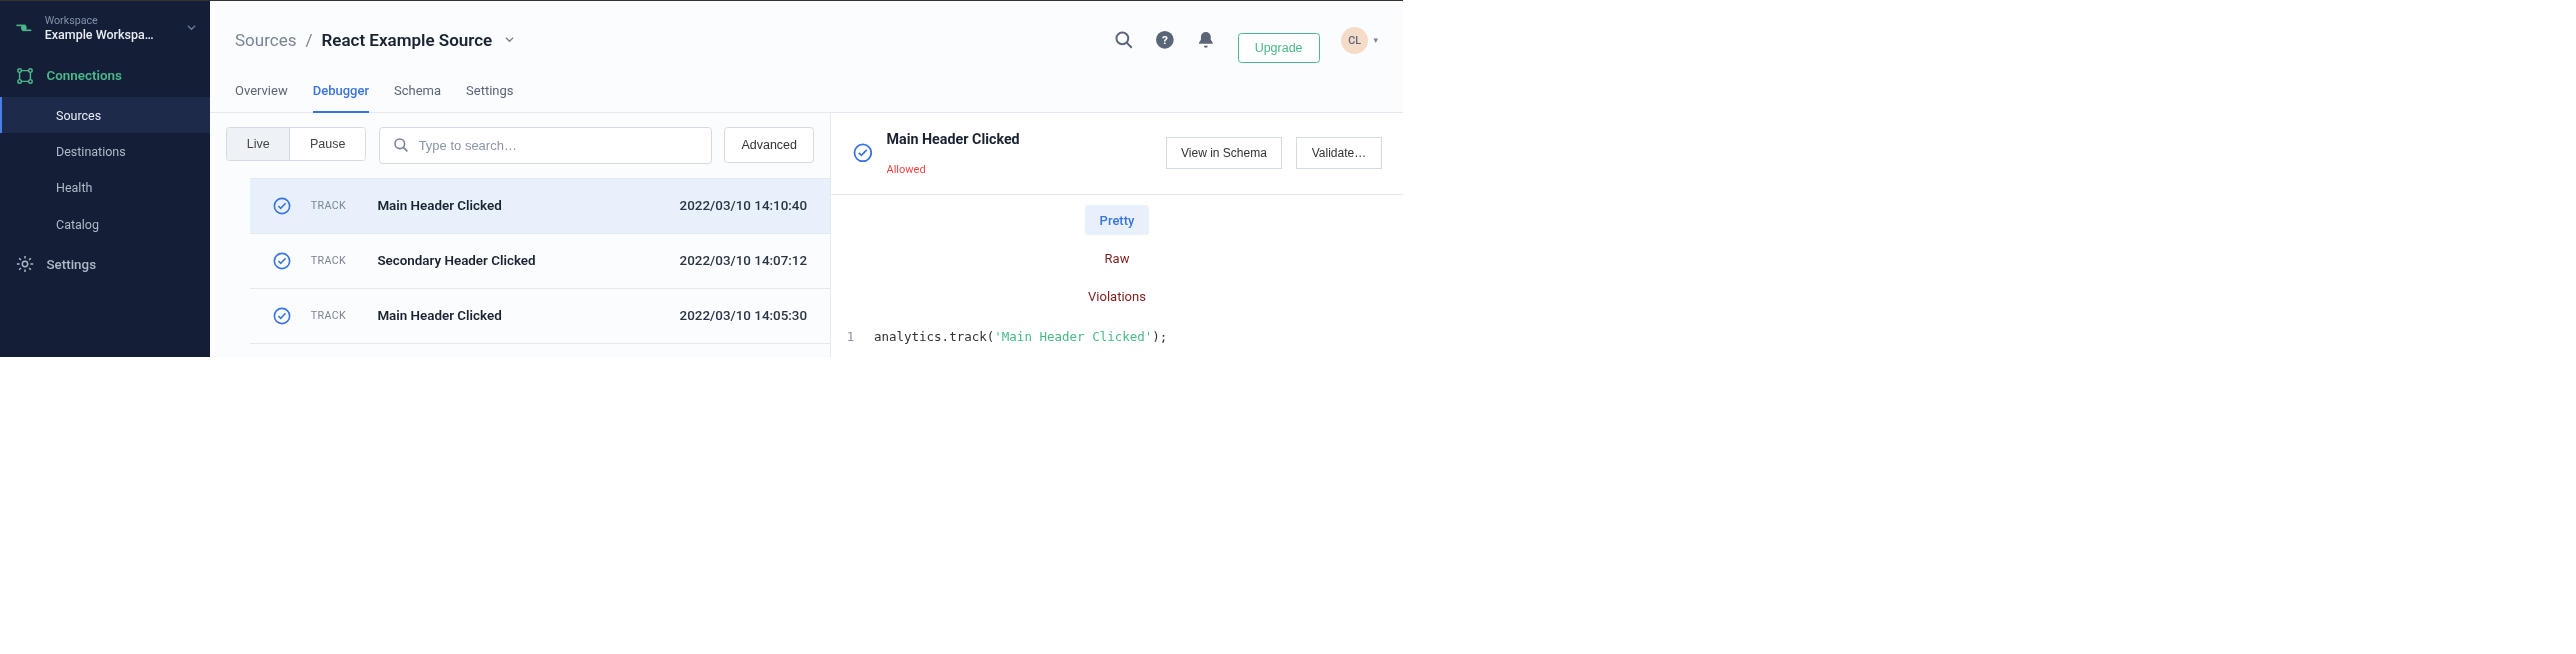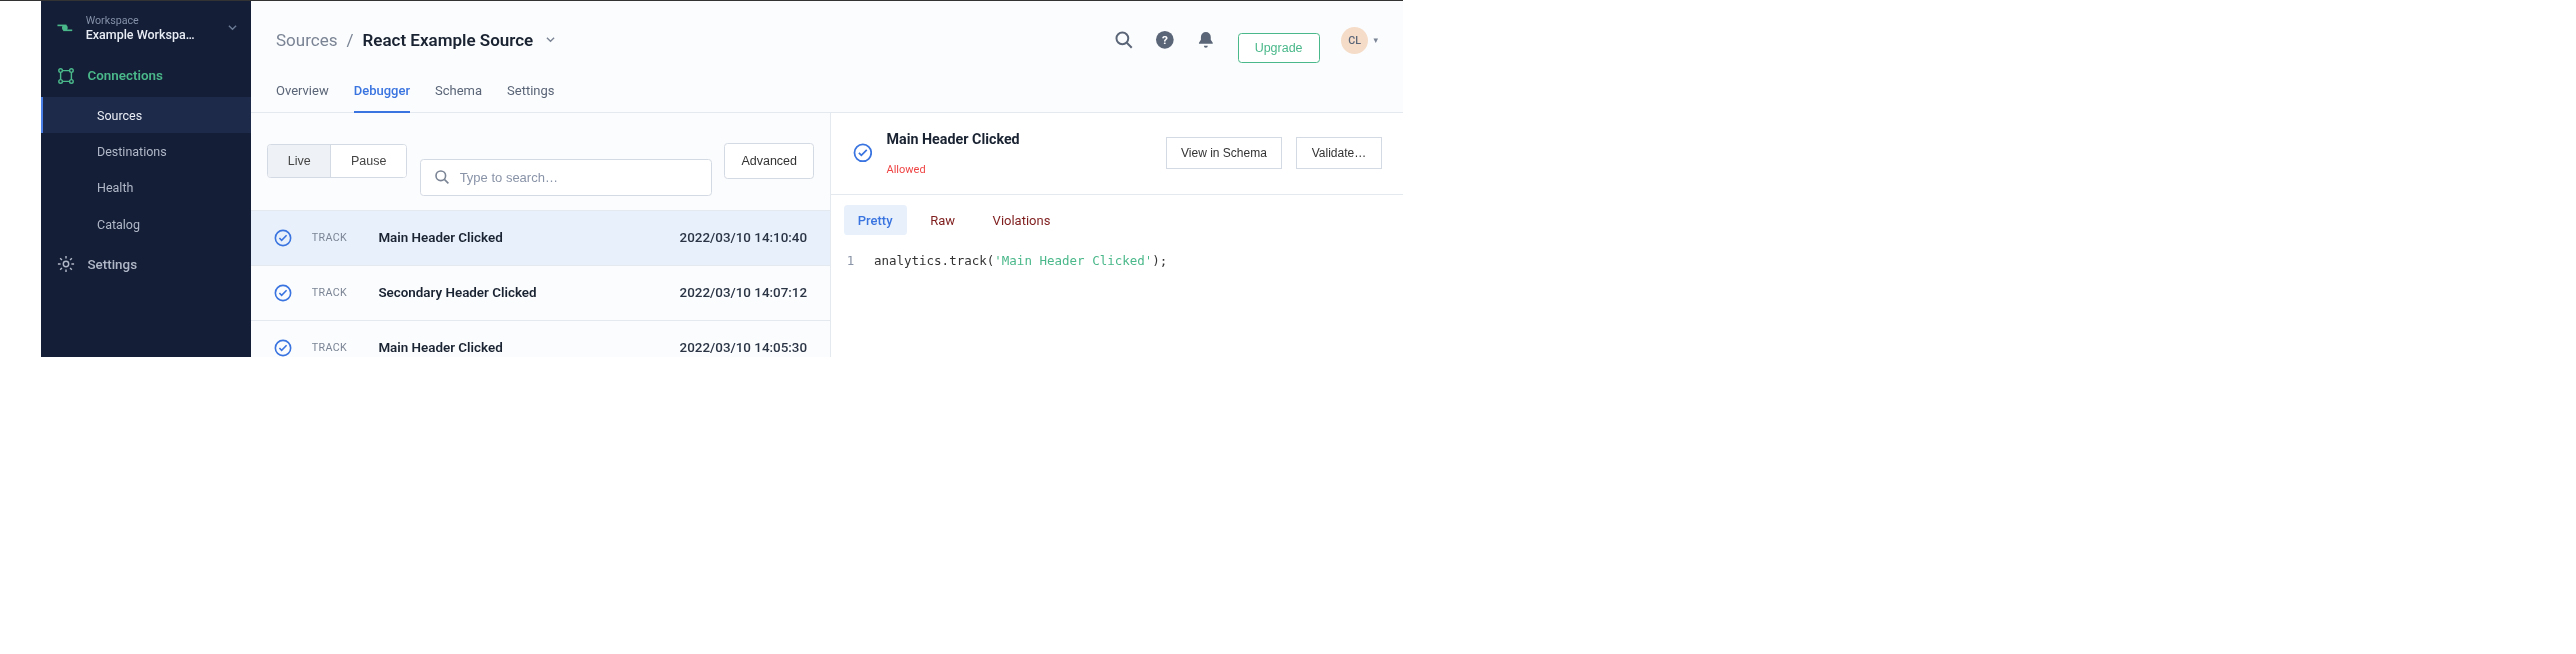--- a/index.html
+++ b/index.html
@@ -3,21 +3,21 @@
   <meta charset="utf-8">
   <style>
     * { box-sizing: border-box; margin: 0; padding: 0; }
     body {
       font-family: -apple-system, BlinkMacSystemFont, "Segoe UI", Roboto, sans-serif;
       font-size: 12.5px;
       color: #333;
       background: #fff;
       overflow: hidden;
     }
-    .app { display: flex; height: 357px; width: 1403px; border-top: 1.8px solid #333; padding-left: 41px; }
+    .app { display: flex; height: 357px; width: 1403px; border-top: 1.8px solid #333; }
     
     
     .sidebar { width: 210px; background: #141e36; color: #b0b8c8; flex-shrink: 0; display: flex; flex-direction: column; }
     .workspace-block { display: flex; align-items: center; padding: 12.5px 14.3px; gap: 10.7px; cursor: pointer; }
     .workspace-logo { width: 19.7px; height: 19.7px; display: flex; align-items: center; justify-content: center; }
     .workspace-logo svg { width: 19.7px; height: 19.7px; }
     .workspace-texts { flex: 1; min-width: 0; }
     .workspace-label { font-size: 10.7px; color: #8390a8; }
     .workspace-name { font-size: 12.5px; color: #e8ecf4; font-weight: 500; white-space: nowrap; overflow: hidden; text-overflow: ellipsis; }
     .workspace-caret { color: #6b7a95; }
@@ -46,49 +46,49 @@
     .avatar-caret { color: #7a8495; font-size: 9px; }
     
     .tabs { display: flex; gap: 25px; padding: 19.7px 25px 0; border-bottom: 0.9px solid #e4e8ef; }
     .tab { color: #5a6578; font-size: 13px; padding-bottom: 12.5px; cursor: pointer; border-bottom: 2.7px solid transparent; margin-bottom: -0.9px; }
     .tab.active { color: #3a74e0; border-bottom-color: #3a74e0; font-weight: 500; }
     
     .content { flex: 1; display: flex; min-height: 0; }
     
     
     .events-panel { flex: 1; border-right: 0.9px solid #e4e8ef; display: flex; flex-direction: column; min-width: 0; }
-    .toolbar { display: flex; align-items: center; gap: 12.5px; padding: 14.3px 16px; }
+    .toolbar { display: flex; align-items: flex-start; gap: 12.5px; padding: 14.3px 16px; }
     .toggle-group { display: flex; border: 0.9px solid #d4dae3; border-radius: 3.6px; overflow: hidden; }
     .toggle-btn { padding: 9px 19.7px; background: #fff; color: #444; font-size: 12.5px; cursor: pointer; border: none; }
     .toggle-btn.active { background: #eef1f6; }
     .toggle-btn + .toggle-btn { border-left: 0.9px solid #d4dae3; }
-    .search-wrap { flex: 1; position: relative; margin-top: 32px; }
+    .search-wrap { flex: 1; position: relative; }
     .search-wrap .search-icon { position: absolute; left: 14.3px; top: 50%; transform: translateY(-50%); color: #7a8495; width: 16px; height: 16px; }
     .search-input { width: 100%; border: 0.9px solid #d4dae3; border-radius: 3.6px; padding: 9.8px 12.5px 9.8px 39px; font-size: 13px; color: #333; background: #fff; }
     .search-input::placeholder { color: #8a94a8; }
     .adv-btn { border: 0.9px solid #d4dae3; background: #fff; padding: 9.8px 16px; border-radius: 3.6px; font-size: 12.5px; color: #333; cursor: pointer; }
     
-    .event-list { border-top: 0.9px solid #e4e8ef; }
+    .event-list { border-top: 0.9px solid #e4e8ef; margin-left: 40px; }
     .event-row { display: flex; align-items: center; gap: 19.7px; padding: 18px 23px; border-bottom: 0.9px solid #e4e8ef; cursor: pointer; }
     .event-row.selected { background: #e8f1fb; }
     .event-check { width: 18px; height: 18px; color: #3a74e0; flex-shrink: 0; }
     .event-type { font-size: 10.7px; color: #7a8495; letter-spacing: 0.4px; width: 47px; flex-shrink: 0; }
     .event-name { flex: 1; font-size: 13.4px; color: #1a2332; font-weight: 600; }
     .event-time { font-size: 13.4px; color: #2a3445; font-weight: 500; }
     
     
     .detail-panel { width: 572px; display: flex; flex-direction: column; background: #fff; flex-shrink: 0; }
     .detail-header { display: flex; align-items: center; gap: 14.3px; padding: 18px 21.5px; border-bottom: 0.9px solid #e4e8ef; }
     .detail-check { width: 19.7px; height: 19.7px; color: #3a74e0; flex-shrink: 0; }
     .detail-titles { flex: 1; }
     .detail-title { font-size: 14.3px; font-weight: 700; color: #1a2332; }
     .detail-sub { font-size: 11px; color: #ef4444; margin-top: 16px; }
     .detail-btn { border: 0.9px solid #d4dae3; background: #fff; padding: 8px 14.3px; border-radius: 0; font-size: 12px; color: #333; cursor: pointer; }
     
-    .detail-tabs { display: flex; gap: 9px; padding: 10.7px 12.5px; align-items: center; }
+    .detail-tabs { display: flex; gap: 9px; padding: 10.7px 12.5px; align-items: center; flex-direction: column; }
     .detail-tab { padding: 7.2px 14.3px; border-radius: 3.6px; font-size: 13px; color: #7f1d1d; cursor: pointer; }
     .detail-tab.active { background: #e8f1fb; color: #3a74e0; font-weight: 500; }
     
     .code-area { padding: 7.2px 12.5px; font-family: "SFMono-Regular", Consolas, monospace; font-size: 12.5px; }
     .code-line { display: flex; gap: 19.7px; }
     .line-no { color: #8a94a8; width: 10.7px; text-align: right; }
     .code-text { color: #333; }
     .code-str { color: #4ab88a; }
   </style>
 </head>

